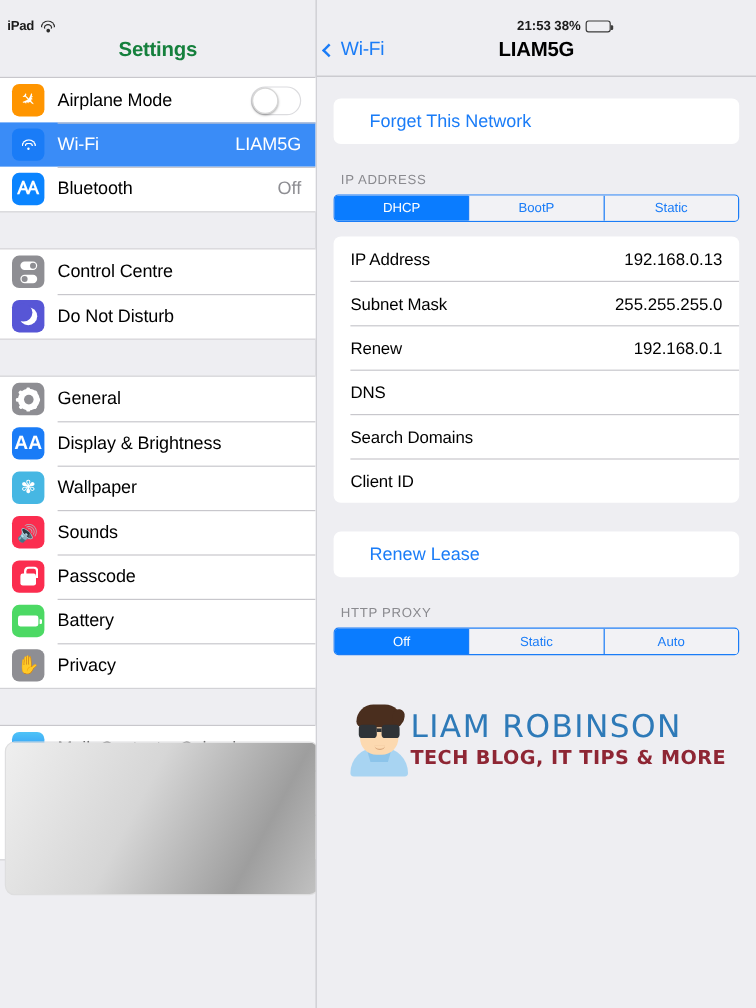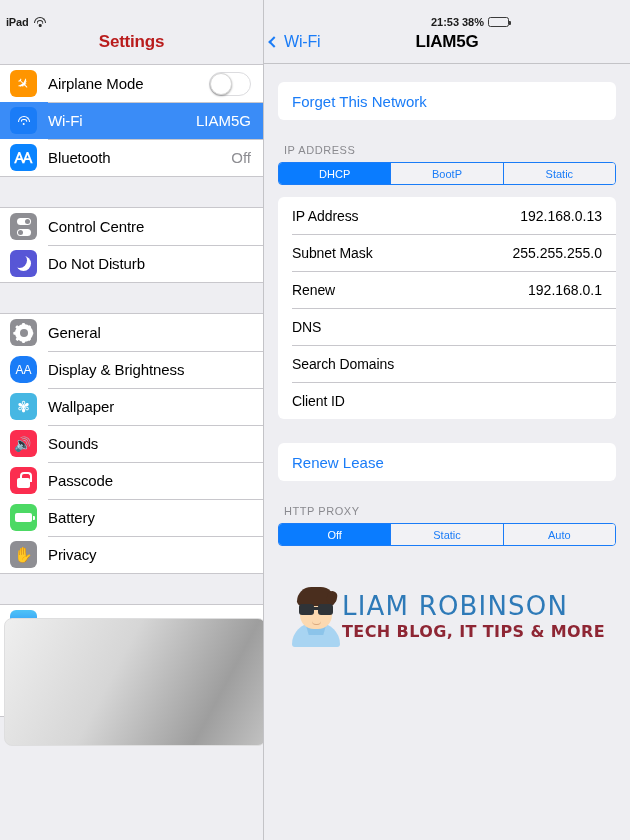--- a/index.html
+++ b/index.html
@@ -46,21 +46,21 @@
   }
 
   
   .sidebar {
     position: relative; width: 264px; height: 840px;
     background: #eeeef2; border-right: 1px solid #c3c3c7;
     padding-top: 20px; overflow: hidden;
   }
   .nav-title {
     height: 44px; display: flex; align-items: center; justify-content: center;
-    font-size: 17px; font-weight: 700; color: #b91c1c; letter-spacing: -0.2px;
+    font-size: 17px; font-weight: 700; color: #15803d; letter-spacing: -0.2px;
   }
   .side-scroll { position: relative; }
   .group { background: #ffffff; border-top: 1px solid #c8c7cc; border-bottom: 1px solid #c8c7cc; }
   .gap { height: 30px; }
   .row {
     position: relative; display: flex; align-items: center;
     height: 37px; padding-left: 10px; background: #ffffff;
   }
   .row + .row::before {
     content: ""; position: absolute; left: 48px; right: 0; top: 0;
@@ -94,21 +94,21 @@
   }
 
   
   .ic-airplane { background: #ff9500; }
   .ic-wifi { background: #1a7cf7; }
   .ic-bt { background: #0a84ff; }
   .ic-notif { background: #f8312f; }
   .ic-cc { background: #8e8e93; }
   .ic-dnd { background: #5756d6; }
   .ic-general { background: #8e8e93; }
-  .ic-display { background: #1a7cf7; font-size: 12px; font-weight: 400; border-radius: 10px; }
+  .ic-display { background: #1a7cf7; font-size: 16px; font-weight: 700; }
   .ic-wall { background: #46b7e3; }
   .ic-sound { background: #fb2d4f; }
   .ic-pass { background: #fb2d4f; }
   .ic-batt { background: #4cd964; }
   .ic-priv { background: #8e8e93; }
   .ic-mail { background: linear-gradient(#4fc3f7,#1a7cf7); }
   .ic-notes { background: #fff; border: 1px solid #d8d8dc; position: relative; }
   .ic-notes::before {
     content: ""; position: absolute; top: 0; left: 0; right: 0;
     height: 8px; background: #ffcc33;
@@ -204,21 +204,21 @@
   }
   .detail-title {
     width: 100%; text-align: center; font-size: 17px; font-weight: 700;
     color: #000; letter-spacing: -0.2px;
   }
   .pane { padding: 0 14px; }
   .card {
     background: #fff; border-radius: 6px; overflow: hidden;
   }
   .action-row {
-    height: 38px; display: flex; align-items: center; padding-left: 14px;
+    height: 38px; display: flex; align-items: center; padding-left: 30px;
     color: #1a7cf7; font-size: 15px;
   }
   .sec-label {
     font-size: 11px; color: #8a8a8f; letter-spacing: .55px;
     padding: 0 0 6px 6px;
   }
   .sp-12 { height: 12px; }
   .sp-18 { height: 18px; }
   .sp-24 { height: 24px; }
   .seg {

